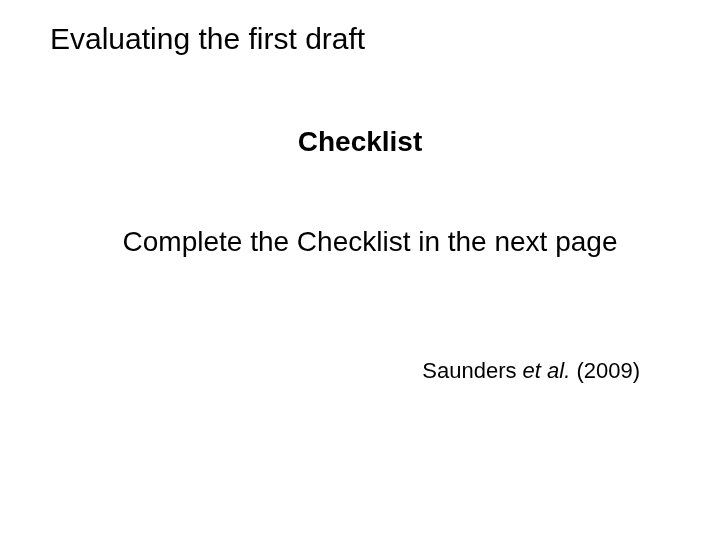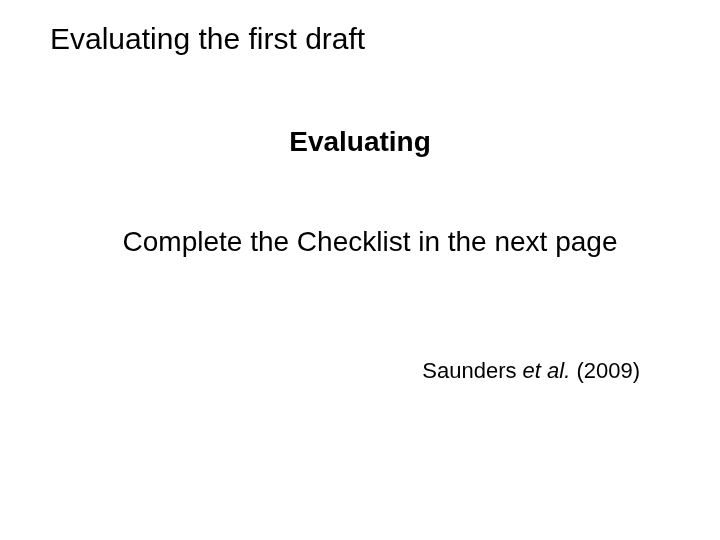--- a/index.html
+++ b/index.html
@@ -54,20 +54,20 @@
   }
   .citation .etal {
     font-style: italic;
   }
 </style>
 </head>
 <body>
 
 <div class="slide">
   <div class="title">Evaluating the first draft</div>
-  <div class="subtitle">Evaluating</div>
+  <div class="subtitle">Checklist</div>
   <div class="body">
     <div>Complete the Checklist in the next page</div>
   </div>
   <div class="citation">
     <span>Saunders </span><span class="etal">et al.</span><span> (2009)</span>
   </div>
 </div>
 
 </body></html>

